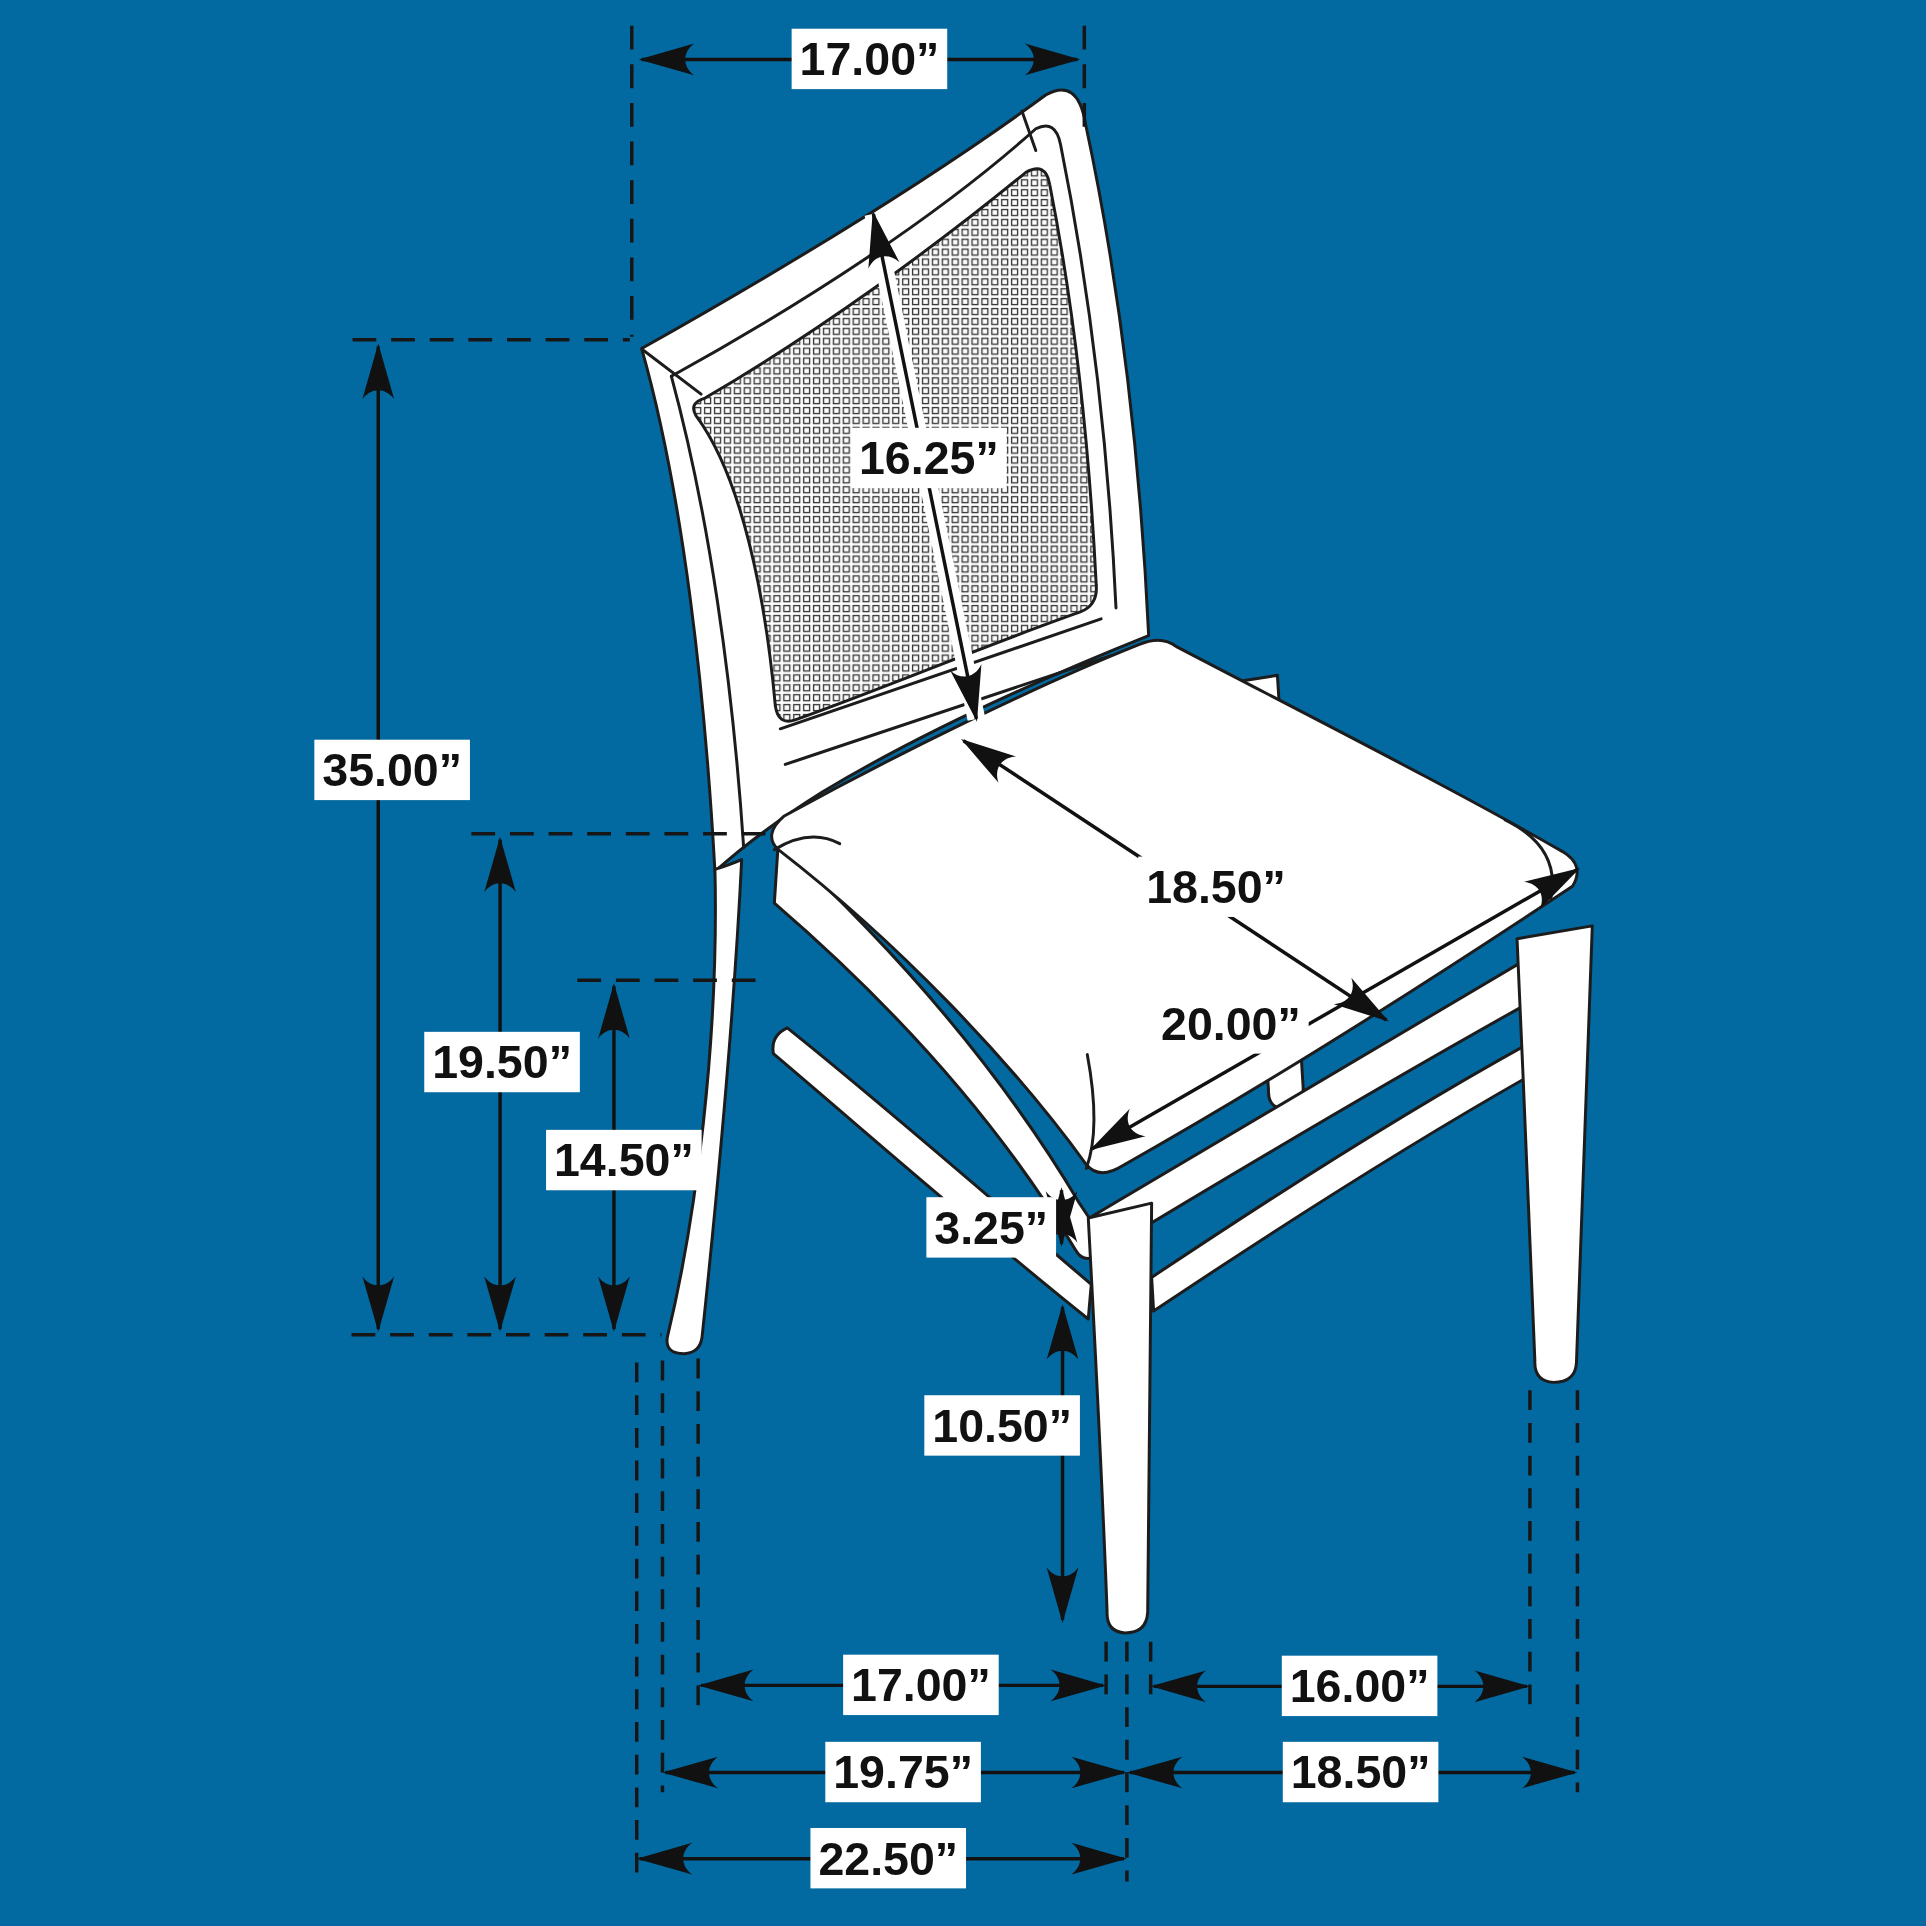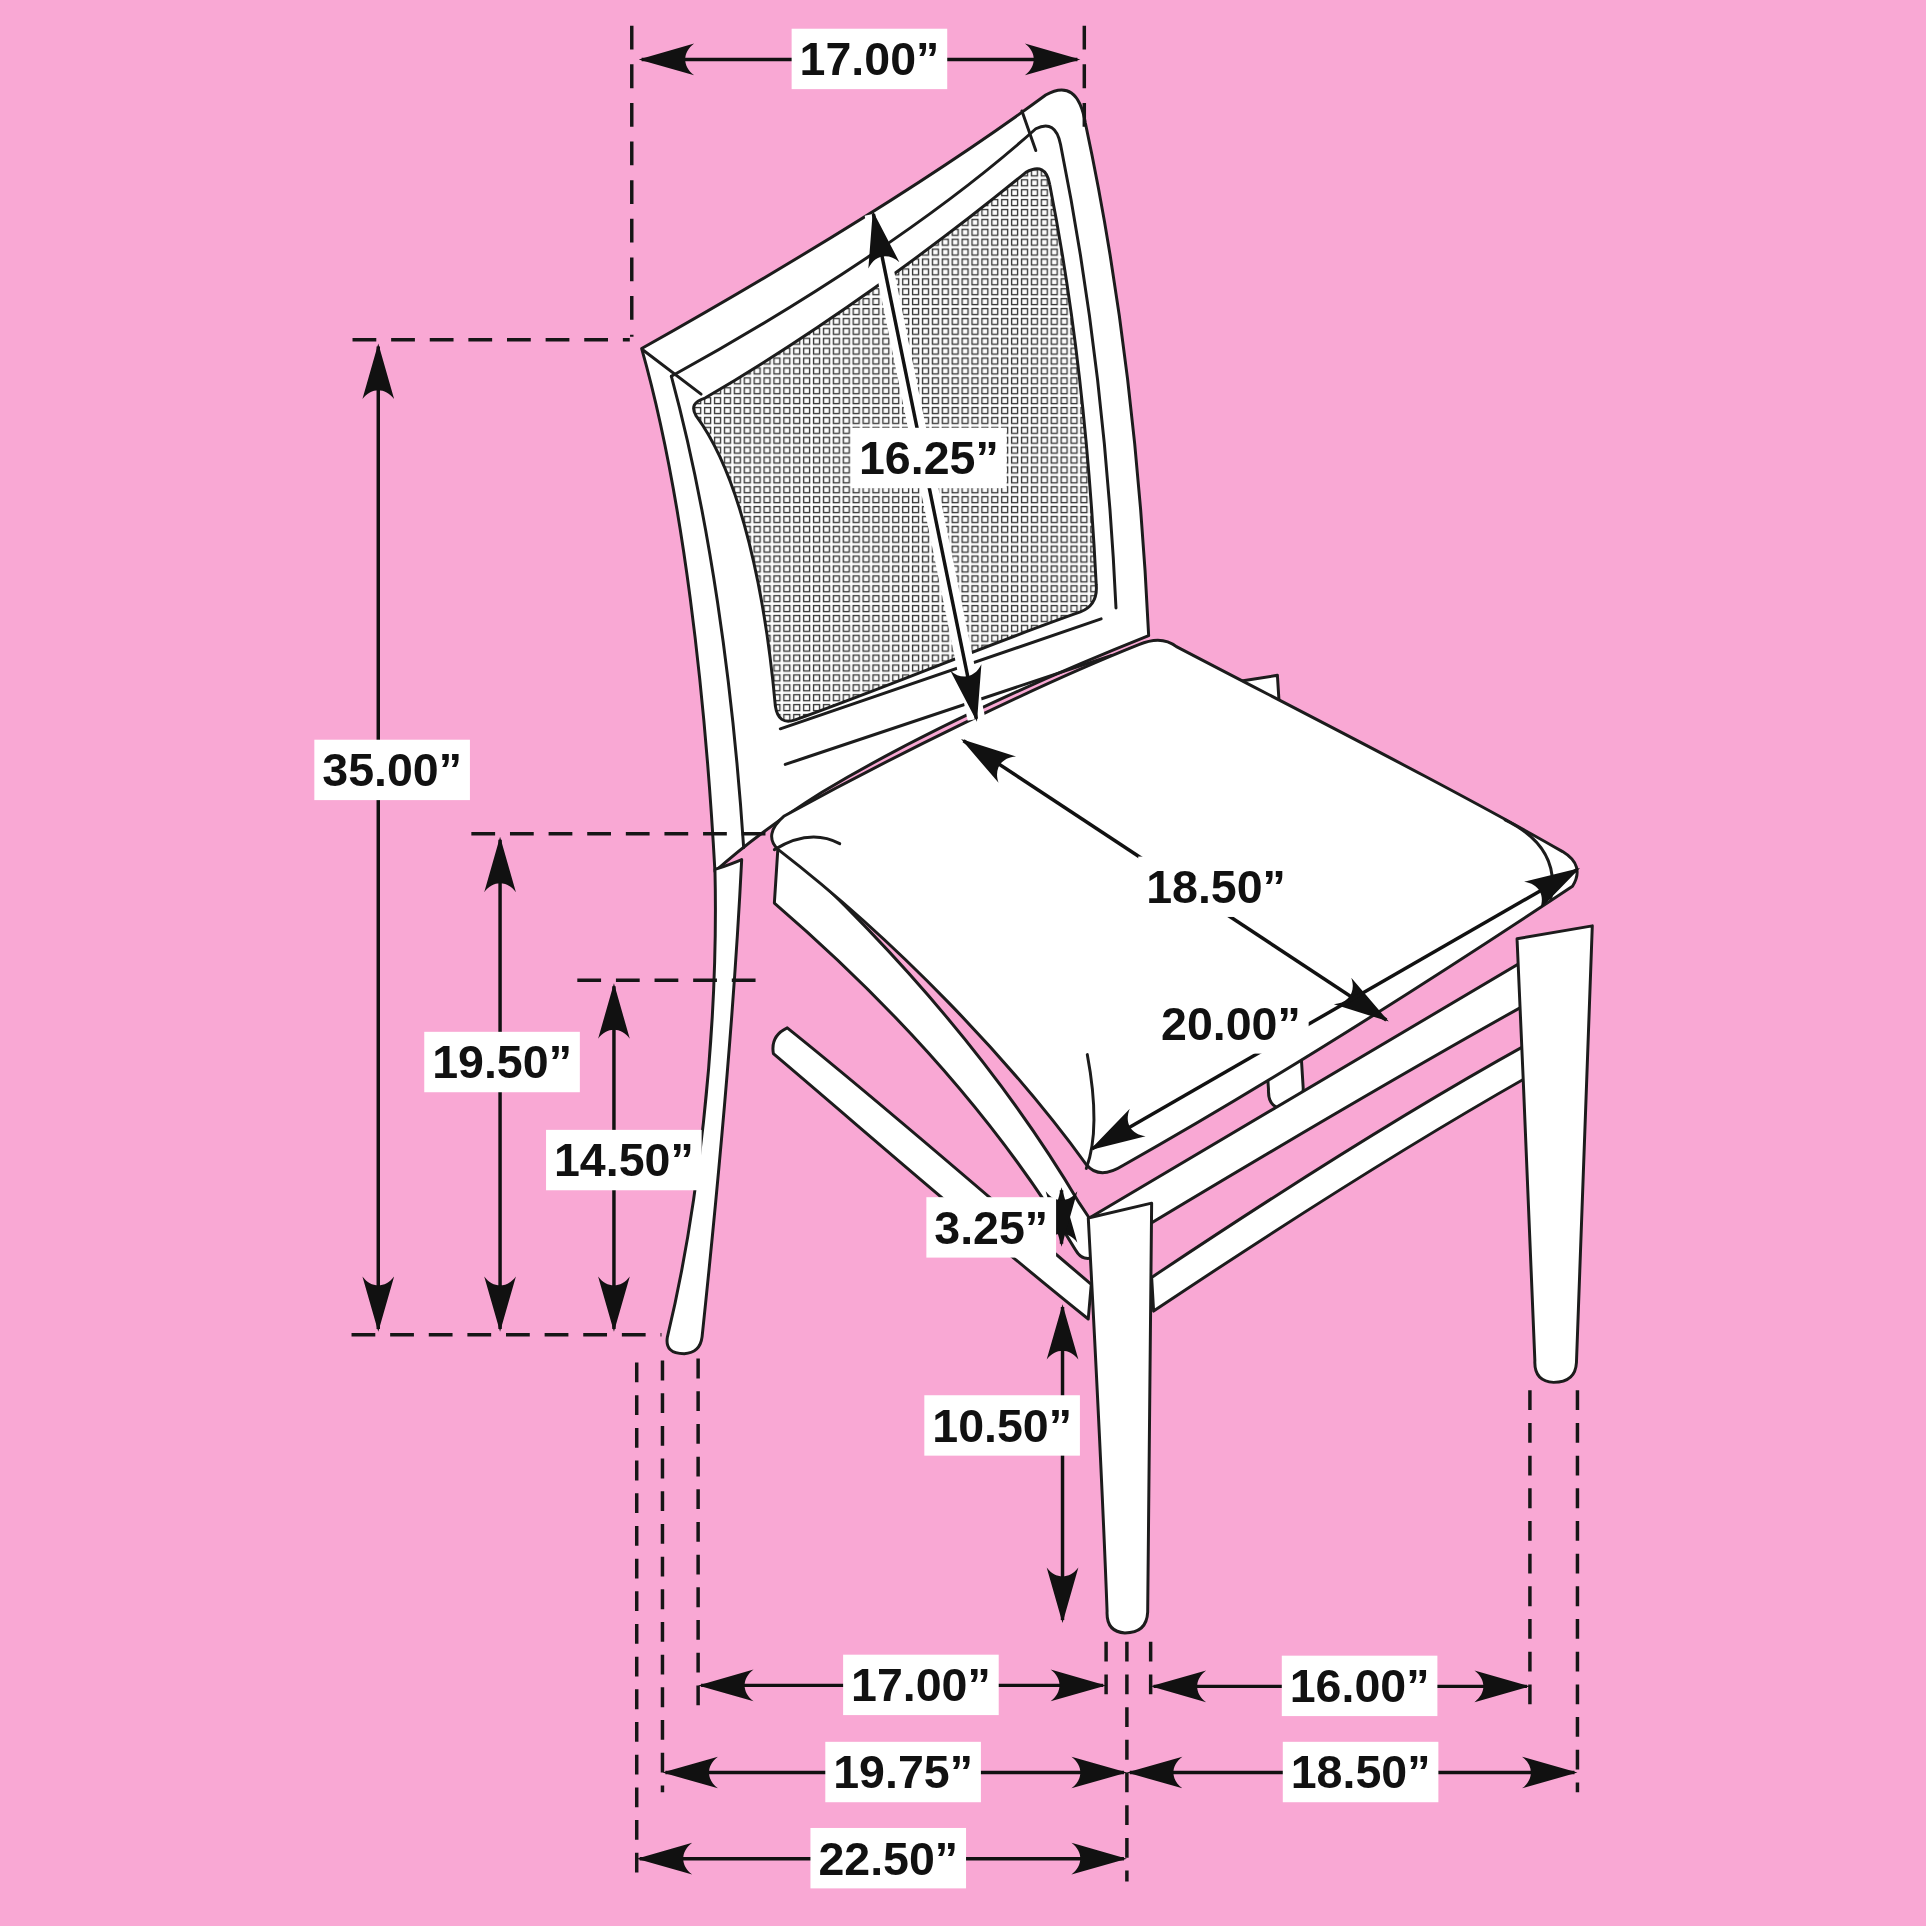--- a/index.html
+++ b/index.html
@@ -1,16 +1,16 @@
 <!DOCTYPE html>
 <html><head>
 <meta charset="utf-8">
 <style>
   html,body{margin:0;padding:0;background:#fff;}
-  #stage{position:relative;width:1927px;height:1927px;background:#f9a8d4;overflow:hidden;
+  #stage{position:relative;width:1927px;height:1927px;background:#0369a1;overflow:hidden;
          font-family:"Liberation Sans",sans-serif;}
   svg{display:block;width:1927px;height:1927px;}
   .chair-line{fill:none;stroke:#1c1c1c;stroke-width:3;stroke-linecap:round;stroke-linejoin:round;}
   .chair-fill{fill:#ffffff;stroke:#1c1c1c;stroke-width:3;stroke-linejoin:round;}
   .dim-line{fill:none;stroke:#111111;stroke-width:3.5;}
   .dash{fill:none;stroke:#161616;stroke-width:3.5;stroke-dasharray:24 15;}
   .dash-sm{fill:none;stroke:#161616;stroke-width:3.5;stroke-dasharray:20 13;}
   .dim-label{font-family:"Liberation Sans",sans-serif;font-weight:700;font-size:47px;
              fill:#111111;text-anchor:middle;}
   .label-bg{fill:#ffffff;}

